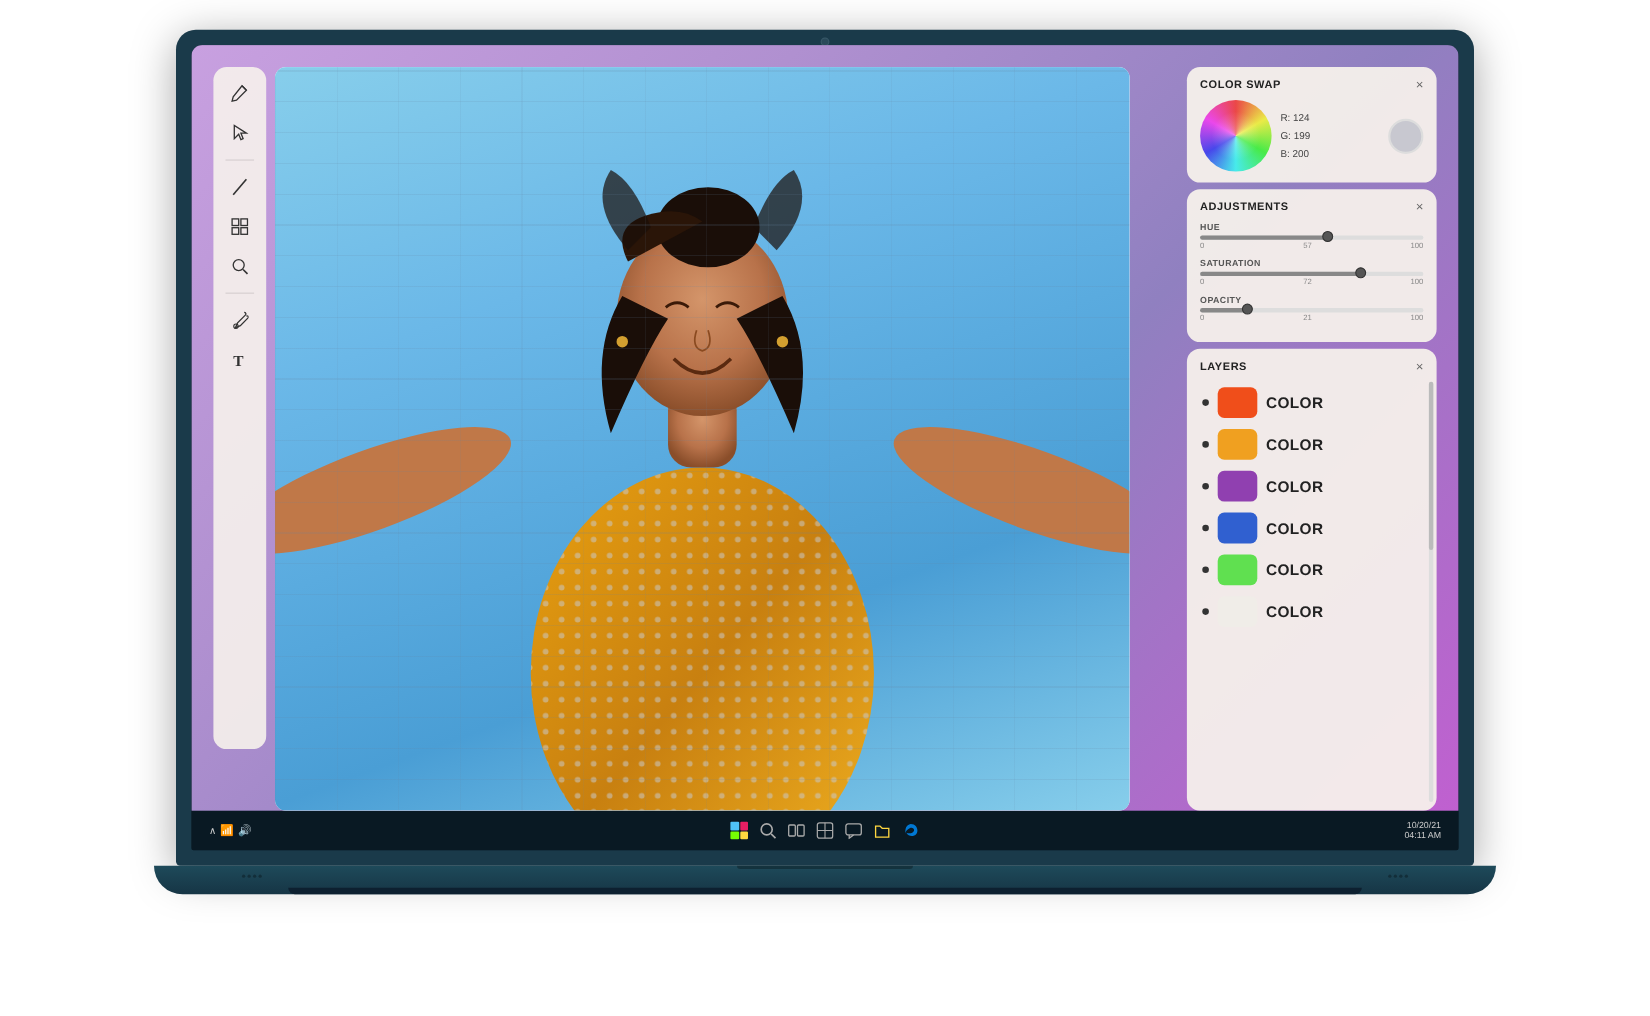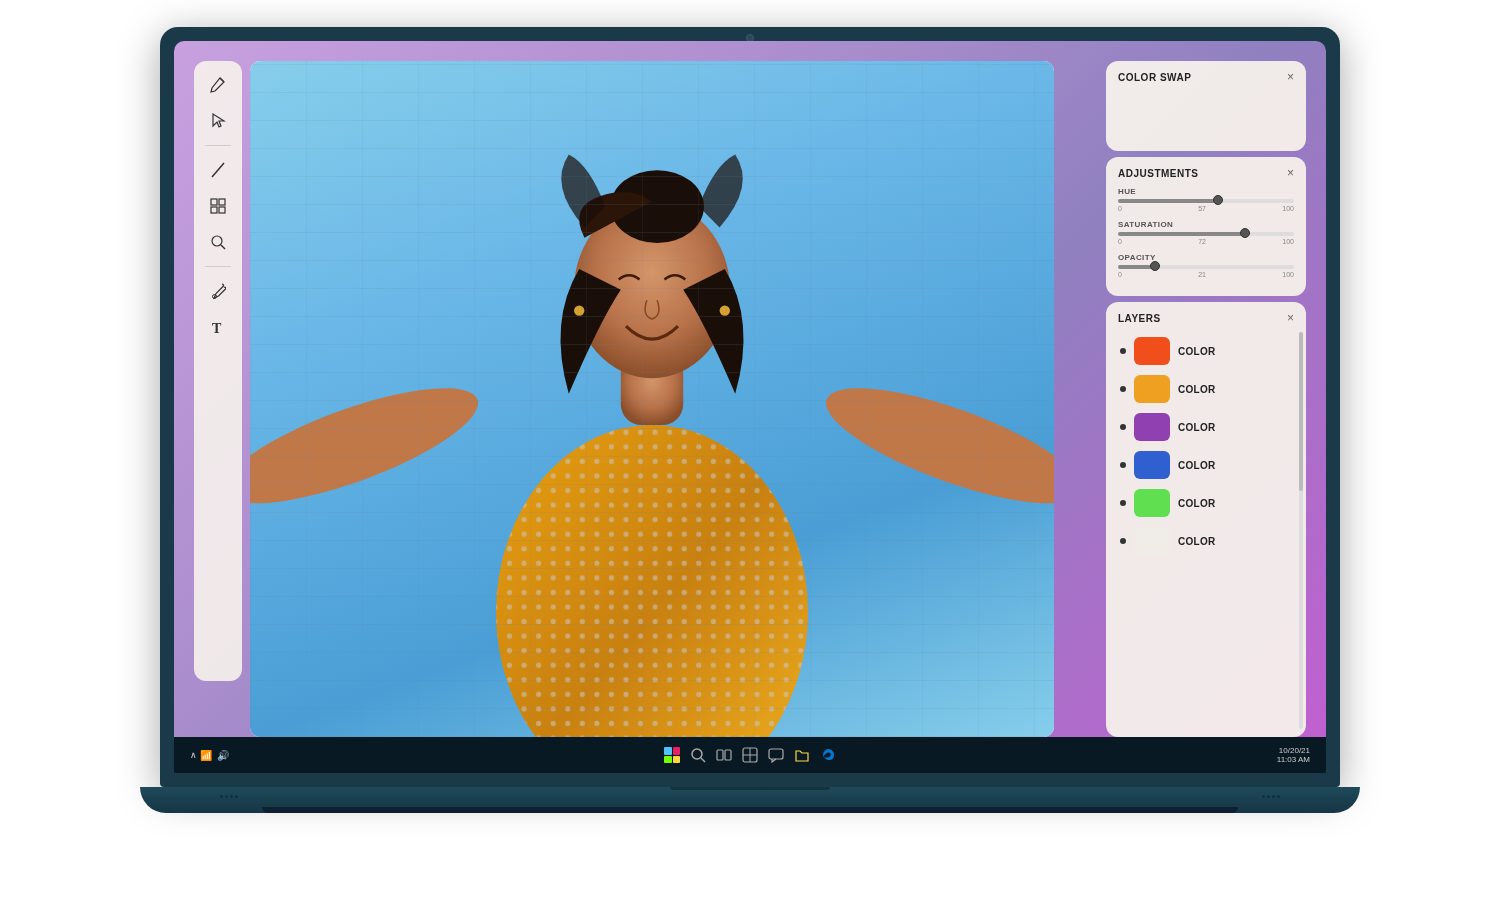--- a/index.html
+++ b/index.html
@@ -134,21 +134,21 @@
     .brick-overlay {
       position: absolute;
       top: 0; left: 0; right: 0; bottom: 0;
       background: 
         repeating-linear-gradient(0deg, rgba(100,130,160,0.15) 0px, rgba(100,130,160,0.15) 1px, transparent 1px, transparent 28px),
         repeating-linear-gradient(90deg, rgba(100,130,160,0.1) 0px, rgba(100,130,160,0.1) 1px, transparent 1px, transparent 56px);
     }
 
     
     .right-panels {
-      width: 200px;
+      width: 227px;
       display: flex;
       flex-direction: column;
       gap: 6px;
       margin-left: 44px;
     }
 
     .panel {
       background: rgba(245, 240, 235, 0.95);
       border-radius: 12px;
       padding: 10px 12px;
@@ -308,21 +308,21 @@
     }
 
     .layer-color-swatch {
       width: 36px;
       height: 28px;
       border-radius: 6px;
       flex-shrink: 0;
     }
 
     .layer-label {
-      font-size: 10px;
+      font-size: 14px;
       font-weight: 600;
       color: #222;
       letter-spacing: 0.3px;
     }
 
     .layers-scrollbar {
       position: absolute;
       right: 3px;
       top: 30px;
       bottom: 8px;
@@ -557,20 +557,29 @@
             </div>
           </div>
 
           <div class="right-panels">
 
             <div class="panel color-swap-panel">
               <div class="panel-header">
                 <span class="panel-title">COLOR SWAP</span>
                 <span class="panel-close">×</span>
               </div>
+              <div class="color-picker-area">
+                <div class="color-wheel"></div>
+                <div class="rgb-values">
+                  <div><span>R:</span> <span>124</span></div>
+                  <div><span>G:</span> <span>199</span></div>
+                  <div><span>B:</span> <span>200</span></div>
+                </div>
+                <div class="color-swatch-preview"></div>
+              </div>
             </div>
 
             <div class="panel adjustments-panel">
               <div class="panel-header">
                 <span class="panel-title">ADJUSTMENTS</span>
                 <span class="panel-close">×</span>
               </div>
 
               <div class="slider-group">
                 <div class="slider-label">HUE</div>
@@ -716,21 +725,21 @@
           <div class="taskbar-icon">
             <svg width="16" height="16" viewBox="0 0 16 16">
                 <path d="M8 2 C12 2 14 5 14 8 C14 11 12 13 9 13 C7 13 5 12 4 10 C6 11 10 11 11 8 C11 6 9 5 7 6 C5 7 3 9 3 11 C3 8 3 5 5 3.5 C6 2.5 7 2 8 2 Z" fill="#0078d4"></path>
               </svg>
           </div>
         </div>
 
         <div class="taskbar-right">
           <div class="taskbar-time">
             <div>10/20/21</div>
-            <div>11:03 AM</div>
+            <div>04:11 AM</div>
           </div>
         </div>
       </div>
     </div>
   </div>
 
   <div class="laptop-base">
     <div class="hinge-line"></div>
     <div class="speaker-left">
       <div class="speaker-dot"></div>

